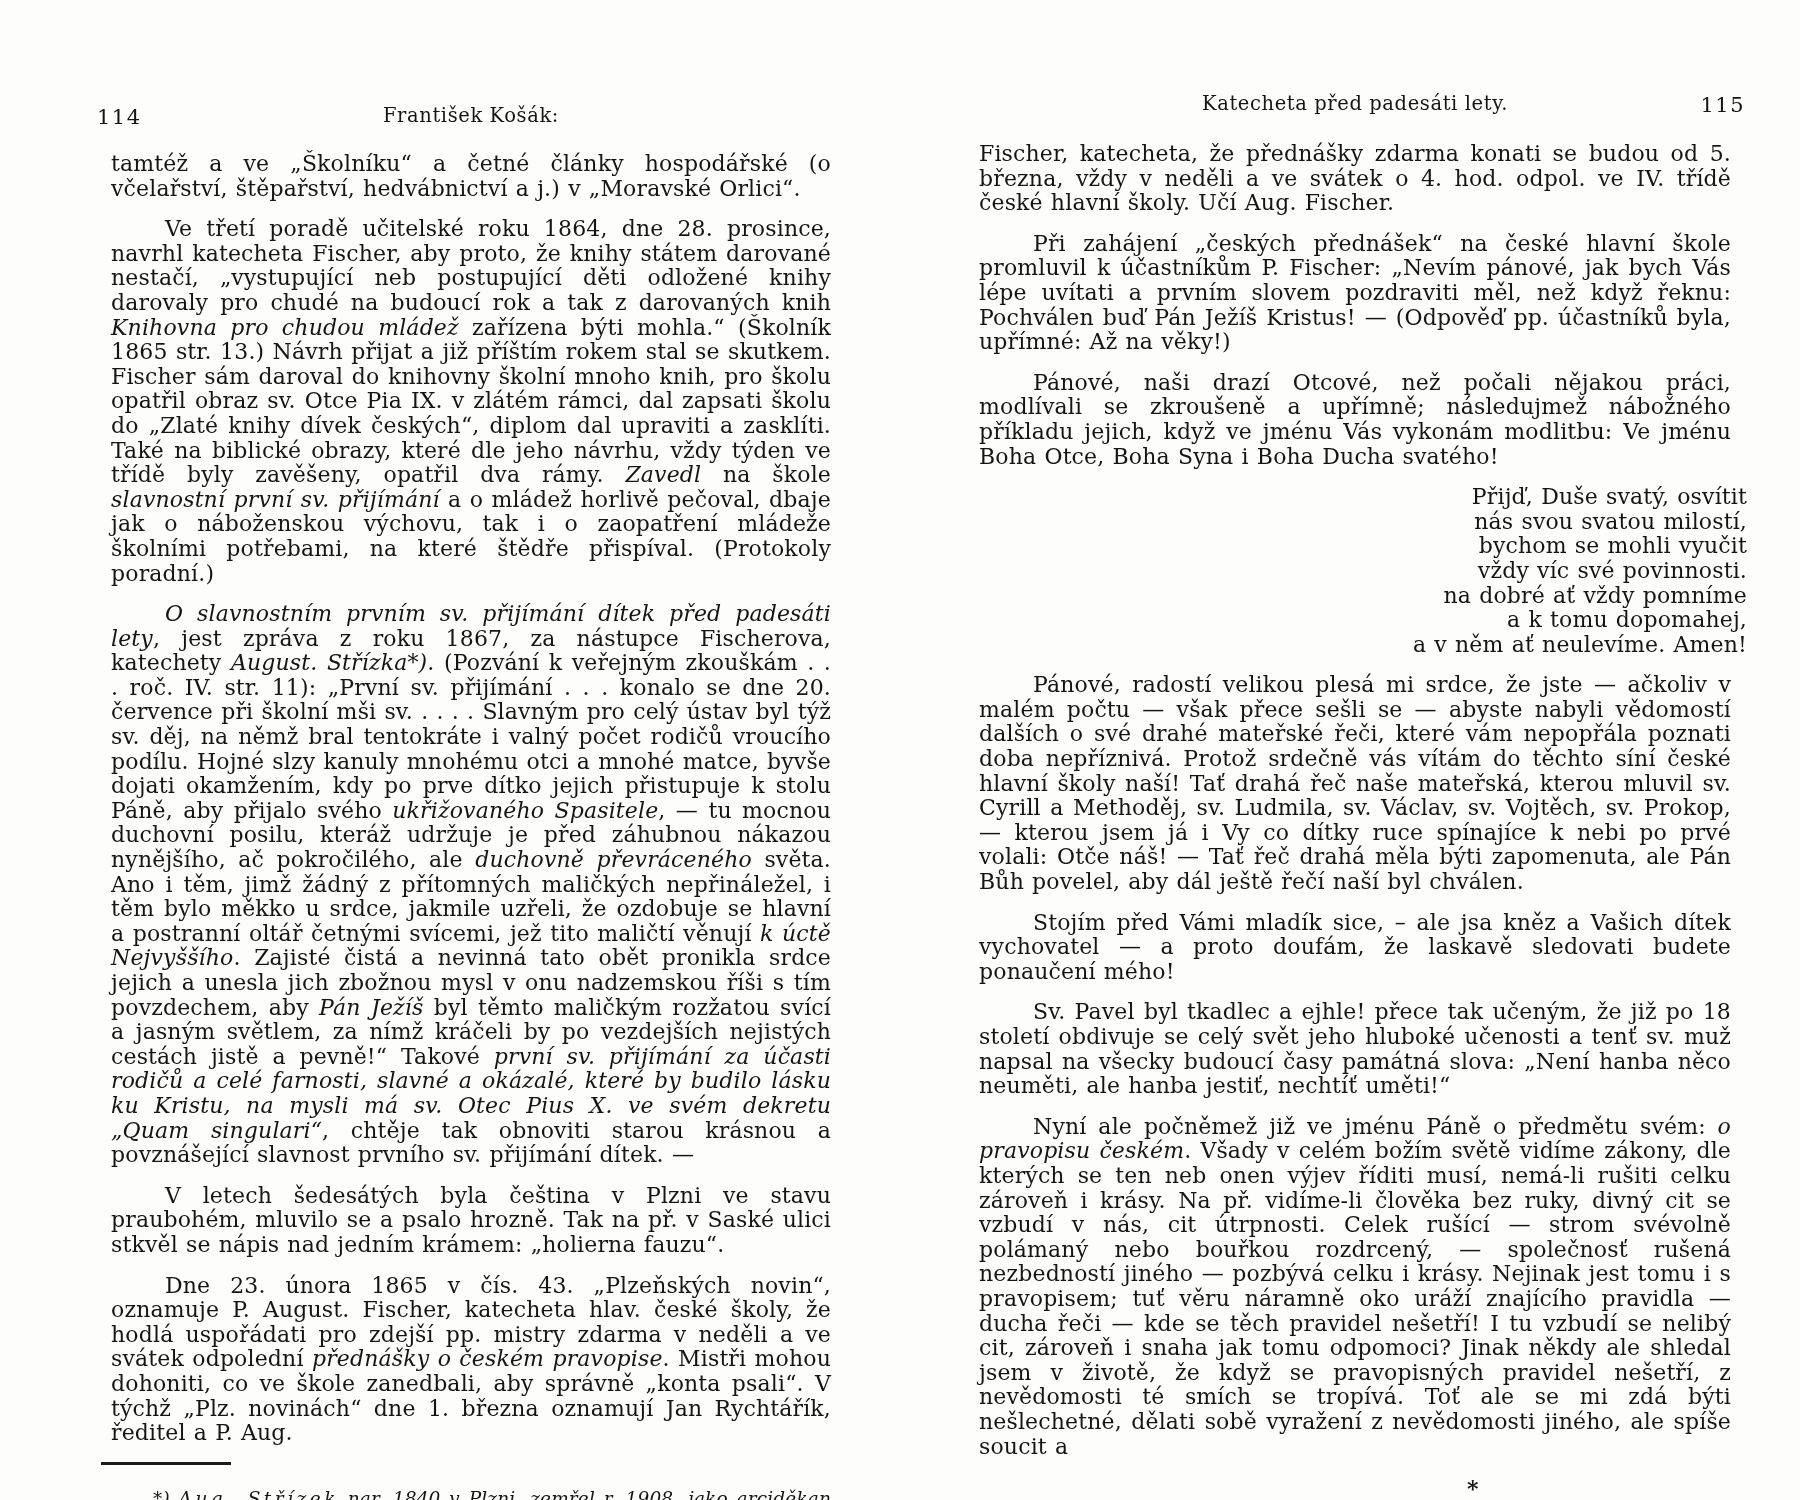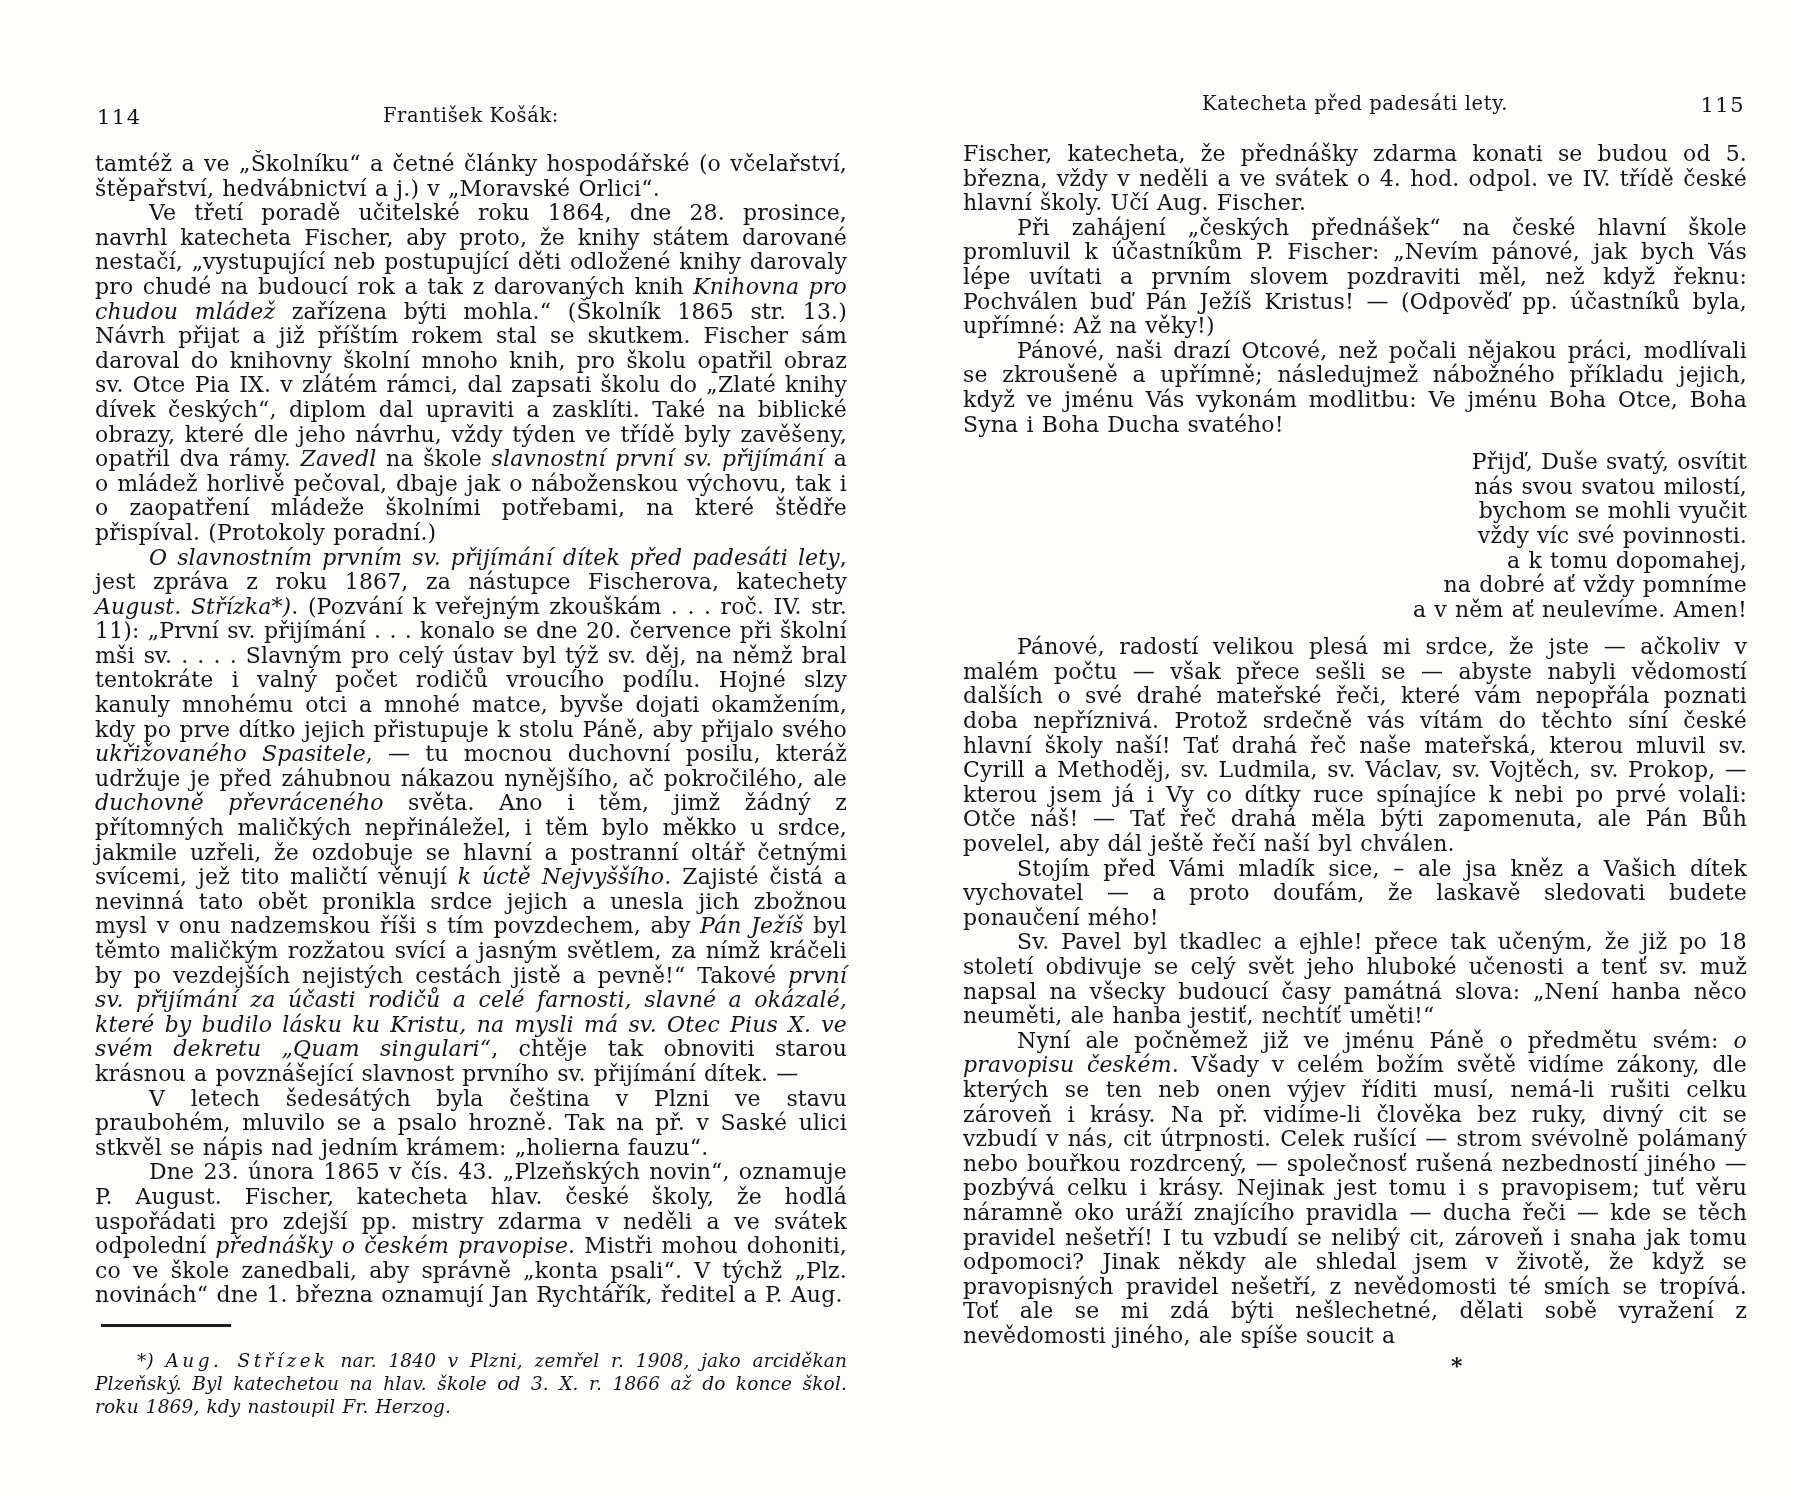--- a/index.html
+++ b/index.html
@@ -12,21 +12,21 @@
   .page-left{left:95px;top:102px;width:752px;}
   .page-right{left:963px;top:90px;width:784px;}
   .pagehead{position:relative;height:28px;}
   .pagehead .num{position:absolute;top:3px;font-size:21px;letter-spacing:1.5px;}
   .page-left .num{left:2px;}
   .page-right .num{right:2px;text-align:center;}
   .runtitle{display:block;text-align:center;font-size:19.5px;letter-spacing:0.6px;padding-top:2px;}
   .page-left .body{margin-top:22px;}
   .page-right .body{margin-top:24px;}
   .body{font-size:22px;line-height:24.6px;text-align:justify;letter-spacing:0.15px;word-spacing:1px;}
-  p{margin:0;}
+  p{margin:16px;}
   p.ind{text-indent:54px;}
   .it{font-style:italic;}
   .sp{letter-spacing:3.5px;}
   .verse{margin:13px 0 13px 256px;text-align:right;}
   .verse div{line-height:24.6px;}
   .fnrule{width:130px;height:3px;background:#1c1c1c;margin:16px 0 9px 6px;}
   .fnote{font-size:18.5px;line-height:23px;}
   p.fnote.ind{text-indent:42px;font-style:italic;}
   .mark{margin-top:3px;text-indent:488px;font-weight:bold;font-size:22px;text-align:left;}
 </style>
@@ -60,22 +60,22 @@
     </header>
     <div class="body">
         <p><span>Fischer, katecheta, že přednášky zdarma konati se budou od 5. března, vždy v neděli a ve svátek o 4. hod. odpol. ve IV. třídě české hlavní školy. Učí Aug. Fischer.</span></p>
         <p class="ind"><span>Při zahájení „českých přednášek“ na české hlavní škole promluvil k účastníkům P. Fischer: „Nevím pánové, jak bych Vás lépe uvítati a prvním slovem pozdraviti měl, než když řeknu: Pochválen buď Pán Ježíš Kristus! — (Odpověď pp. účastníků byla, upřímné: Až na věky!)</span></p>
         <p class="ind"><span>Pánové, naši drazí Otcové, než počali nějakou práci, modlívali se zkroušeně a upřímně; následujmež nábožného příkladu jejich, když ve jménu Vás vykonám modlitbu: Ve jménu Boha Otce, Boha Syna i Boha Ducha svatého!</span></p>
         <div class="verse">
           <div>Přijď, Duše svatý, osvítit</div>
           <div>nás svou svatou milostí,</div>
           <div>bychom se mohli vyučit</div>
           <div>vždy víc své povinnosti.</div>
+          <div>na dobré ať vždy pomníme</div>
           <div>a k tomu dopomahej,</div>
-          <div>na dobré ať vždy pomníme</div>
           <div>a v něm ať neulevíme. Amen!</div>
         </div>
         <p class="ind"><span>Pánové, radostí velikou plesá mi srdce, že jste — ačkoliv v malém počtu — však přece sešli se — abyste nabyli vědomostí dalších o své drahé mateřské řeči, které vám nepopřála poznati doba nepříznivá. Protož srdečně vás vítám do těchto síní české hlavní školy naší! Tať drahá řeč naše mateřská, kterou mluvil sv. Cyrill a Methoděj, sv. Ludmila, sv. Václav, sv. Vojtěch, sv. Prokop, — kterou jsem já i Vy co dítky ruce spínajíce k nebi po prvé volali: Otče náš! — Tať řeč drahá měla býti zapomenuta, ale Pán Bůh povelel, aby dál ještě řečí naší byl chválen.</span></p>
         <p class="ind"><span>Stojím před Vámi mladík sice, – ale jsa kněz a Vašich dítek vychovatel — a proto doufám, že laskavě sledovati budete ponaučení mého!</span></p>
         <p class="ind"><span>Sv. Pavel byl tkadlec a ejhle! přece tak učeným, že již po 18 století obdivuje se celý svět jeho hluboké učenosti a tenť sv. muž napsal na všecky budoucí časy památná slova: „Není hanba něco neuměti, ale hanba jestiť, nechtíť uměti!“</span></p>
         <p class="ind"><span>Nyní ale počněmež již ve jménu Páně o předmětu svém: </span><span class="it">o pravopisu českém</span><span>. Všady v celém božím světě vidíme zákony, dle kterých se ten neb onen výjev říditi musí, nemá-li rušiti celku zároveň i krásy. Na př. vidíme-li člověka bez ruky, divný cit se vzbudí v nás, cit útrpnosti. Celek rušící — strom svévolně polámaný nebo bouřkou rozdrcený, — společnosť rušená nezbedností jiného — pozbývá celku i krásy. Nejinak jest tomu i s pravopisem; tuť věru náramně oko uráží znajícího pravidla — ducha řeči — kde se těch pravidel nešetří! I tu vzbudí se nelibý cit, zároveň i snaha jak tomu odpomoci? Jinak někdy ale shledal jsem v životě, že když se pravopisných pravidel nešetří, z nevědomosti té smích se tropívá. Toť ale se mi zdá býti nešlechetné, dělati sobě vyražení z nevědomosti jiného, ale spíše soucit a</span></p>
       </div>
     <p class="mark">*</p>
   </section>
 

